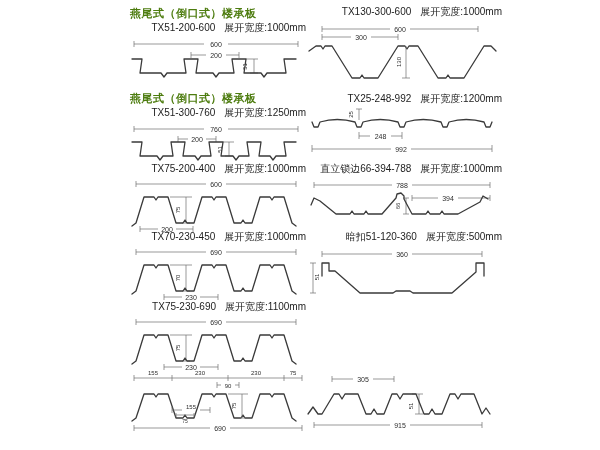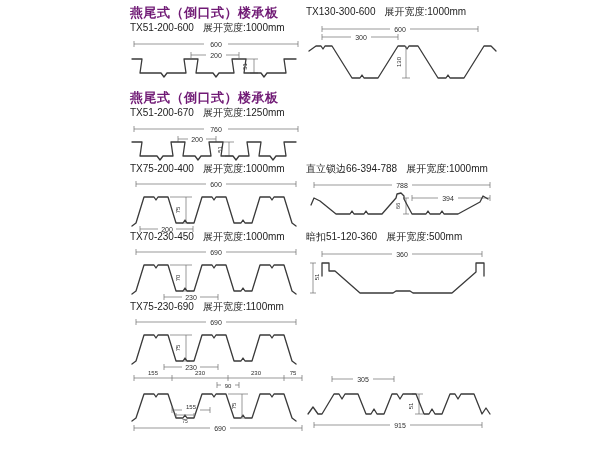--- a/index.html
+++ b/index.html
@@ -2,22 +2,22 @@
 <html><head>
 <meta charset="utf-8">
 <style>
   html,body{margin:0;padding:0;}
   body{width:600px;height:450px;background:#ffffff;overflow:hidden;position:relative;
        font-family:"Liberation Sans","DejaVu Sans",sans-serif;}
   .stage{position:absolute;inset:0;}
   .panel{position:absolute;}
   .col-l{left:130px;width:176px;}
   .col-r{left:306px;width:196px;}
-  .ptitle{font-size:13px;font-weight:bold;color:#701a75;letter-spacing:.5px;line-height:16px;white-space:nowrap;}
-  .sub{font-size:10px;color:#1c1c1c;line-height:13px;white-space:nowrap;}
+  .ptitle{font-size:11px;font-weight:bold;color:#4d7c0f;letter-spacing:.5px;line-height:16px;white-space:nowrap;}
+  .sub{font-size:10px;color:#1c1c1c;line-height:13px;white-space:nowrap;text-align:right;}
   .sub .model{margin-right:9px;}
   svg{display:block;}
   .p{fill:none;stroke:#3a3a3a;stroke-width:1.3;stroke-linejoin:round;stroke-linecap:round;}
   .d{fill:none;stroke:#6f6f6f;stroke-width:0.7;}
   .t{fill:#2e2e2e;font-size:7px;text-anchor:middle;font-family:"Liberation Sans","DejaVu Sans",sans-serif;}
   .t6{font-size:6px;}
   .t5{font-size:5px;}
 </style>
 </head>
 <body>
@@ -36,21 +36,21 @@
       <text class="t" x="86" y="20.5">200</text>
       <path class="d" d="M116,22 H128 M124,22 V36 M120,36 H128"></path>
       <text class="t t6" x="117" y="29.5" transform="rotate(-90 117 29.5)">51</text>
       <path class="p" d="M2,22 H12 L10,36 H31 l3,4 l3,-4 H56 L54,22 H68 L66,36 H83 l3,4 l3,-4 H104 L102,22 H116 L114,36 H131 l3,4 l3,-4 H156 L154,22 H166"></path>
     </svg>
   </div>
 
   <div class="panel col-l" style="top:90px">
     <div class="ptitle">燕尾式（倒口式）楼承板</div>
     <div class="sub">
-      <span class="model">TX51-200-670</span><span>展开宽度:1250mm</span>
+      <span class="model">TX51-300-760</span><span>展开宽度:1250mm</span>
     </div>
     <svg width="172" height="46" viewBox="0 0 172 46" style="margin-top:3px">
       <path class="d" d="M4,4 V10 M4,7 H74 M98,7 H168 M168,4 V10"></path>
       <text class="t" x="86" y="9.5">760</text>
       <path class="d" d="M48,14 V20 M48,17 H58 M76,17 H86 M86,14 V20"></path>
       <text class="t" x="67" y="19.5">200</text>
       <path class="d" d="M93,20 H104 M99,20 V34 M95,34 H103"></path>
       <text class="t t6" x="92" y="27.5" transform="rotate(-90 92 27.5)">51</text>
       <path class="p" d="M2,20 H12 L10,34 H27 l3,4 l3,-4 H43 L41,20 H55 L53,34 H65 l3,4 l3,-4 H81 L79,20 H93 L91,34 H103 l3,4 l3,-4 H119 L117,20 H131 L129,34 H140 l3,4 l3,-4 H156 L154,20 H166"></path>
     </svg>
@@ -130,20 +130,34 @@
       <path class="d" d="M16,4 V10 M16,7 H84 M104,7 H172 M172,4 V10"></path>
       <text class="t" x="94" y="9.5">600</text>
       <path class="d" d="M16,12 V18 M16,15 H45 M65,15 H92 M92,12 V18"></path>
       <text class="t" x="55" y="17.5">300</text>
       <path class="p" d="M3,29 L10,24 H15 l2,3 l2,-3 H26 L46,56 H54 l2,-3 l2,3 H72 L92,24 H99 l2,3 l2,-3 H112 L132,56 H140 l2,-3 l2,3 H158 L178,24 H185 L190,29"></path>
       <path class="d" d="M100,24 V56 M96,56 H104"></path>
       <text class="t t6" x="95" y="40" transform="rotate(-90 95 40)">130</text>
     </svg>
   </div>
 
+  <div class="panel col-r" style="top:92px">
+    <div class="sub">
+      <span class="model">TX25-248-992</span><span>展开宽度:1200mm</span>
+    </div>
+    <svg width="192" height="50" viewBox="0 0 192 50" style="margin-top:1px">
+      <path class="d" d="M53,3 V14 M50,3 H56"></path>
+      <text class="t t6" x="47" y="8.5" transform="rotate(-90 47 8.5)">25</text>
+      <path class="p" d="M6,16 l2,5 l4,0 l2,-5 Q31,11 49,16 l2,5 l4,0 l2,-5 Q74,11 92,16 l2,5 l4,0 l2,-5 Q117,11 135,16 l2,5 l4,0 l2,-5 Q160,11 178,16 l2,5 l4,0 l2,-5"></path>
+      <path class="d" d="M53,26 V33 M53,30 H64 M85,30 H96 M96,26 V33"></path>
+      <text class="t" x="74.5" y="32.5">248</text>
+      <path class="d" d="M6,39 V46 M6,43 H85 M105,43 H186 M186,39 V46"></path>
+      <text class="t" x="95" y="45.5">992</text>
+    </svg>
+  </div>
 
   <div class="panel col-r" style="top:162px">
     <div class="sub">
       <span class="model">直立锁边66-394-788</span><span>展开宽度:1000mm</span>
     </div>
     <svg width="192" height="54" viewBox="0 0 192 54" style="margin-top:3px">
       <path class="d" d="M8,4 V10 M8,7 H86 M106,7 H184 M184,4 V10"></path>
       <text class="t" x="96" y="9.5">788</text>
       <path class="d" d="M106,17 V23 M106,20 H132 M152,20 H184 M184,17 V23"></path>
       <text class="t" x="142" y="22.5">394</text>

